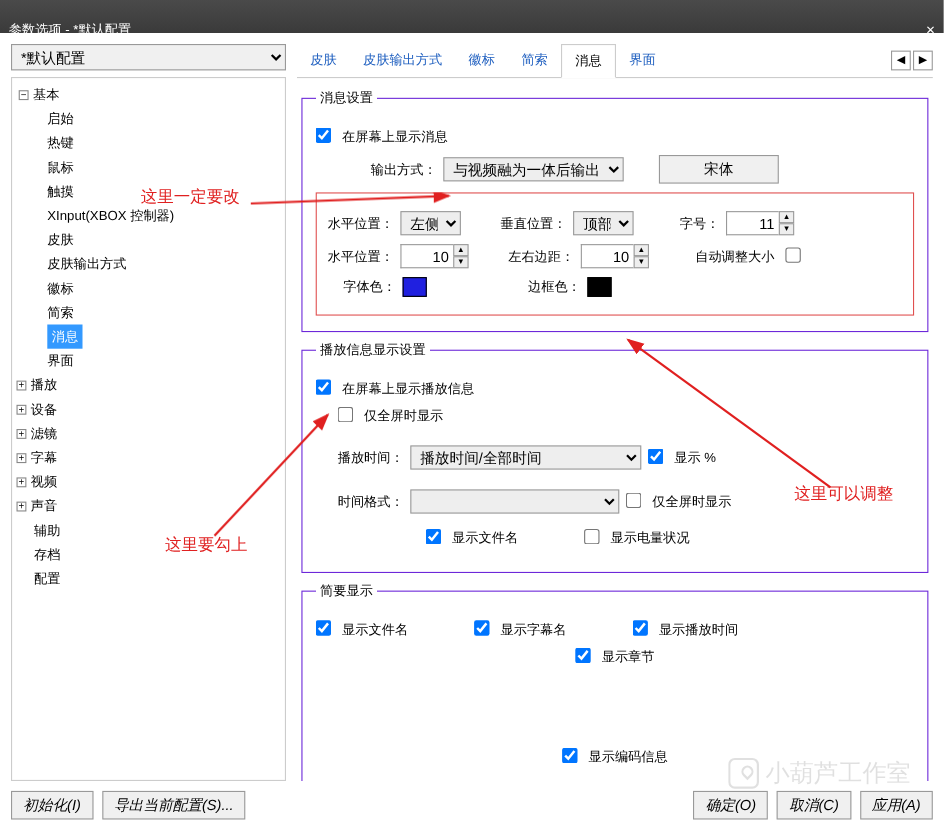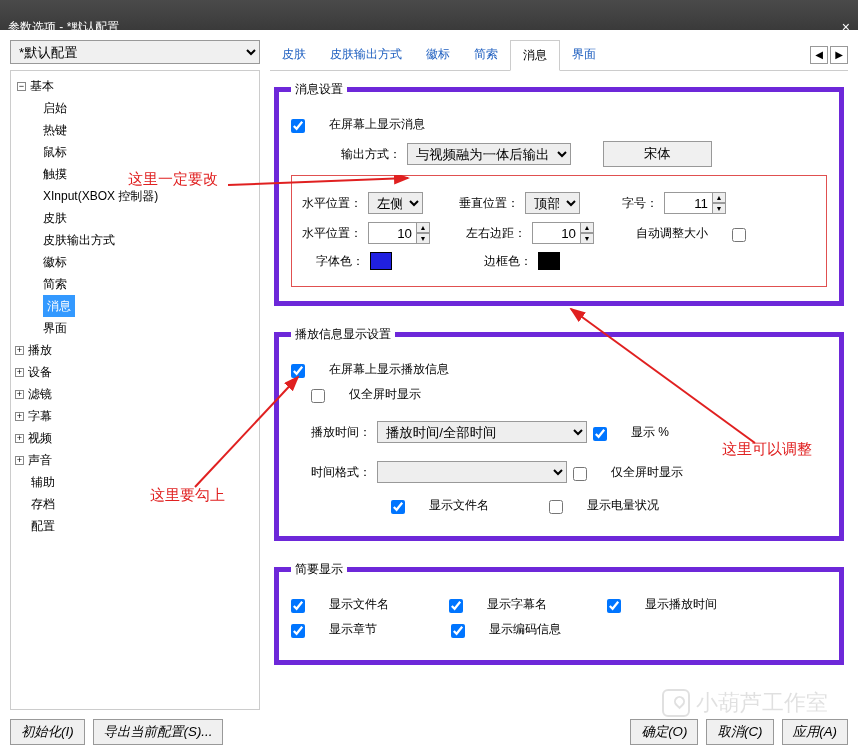--- a/index.html
+++ b/index.html
@@ -16,21 +16,21 @@
 .tree-root > .tree-node { padding-left: 2px; }
 .tree-icon { display: inline-block; width: 9px; height: 9px; border: 1px solid #888; text-align: center; line-height: 7px; font-size: 9px; margin-right: 4px; vertical-align: middle; }
 .tree-node.selected { background: #3399ff; color: #fff; display: inline-block; padding: 0 4px; }
 .right-panel { flex: 1; display: flex; flex-direction: column; }
 .tabs { display: flex; align-items: center; border-bottom: 1px solid #ccc; }
 .tab { padding: 6px 12px; color: #2060c0; cursor: pointer; }
 .tab.active { border: 1px solid #ccc; border-bottom: 1px solid #fff; margin-bottom: -1px; background: #fff; color: #000; }
 .tab-arrows { margin-left: auto; display: flex; gap: 2px; }
 .tab-arrow { width: 18px; height: 18px; border: 1px solid #999; text-align: center; line-height: 16px; font-size: 10px; cursor: pointer; }
 .content { padding: 10px 4px; overflow: auto; flex: 1; }
-fieldset { border: 5px solid #6d28d9; padding: 10px 12px 14px; margin-bottom: 20px; }
+fieldset { border: 1px solid #6d28d9; padding: 10px 12px 14px; margin-bottom: 8px; }
 legend { padding: 0 4px; }
 .row { display: flex; align-items: center; margin: 8px 0; gap: 6px; flex-wrap: wrap; }
 .label { display: inline-block; }
 select, input[type=text] { border: 1px solid #999; height: 22px; padding: 0 4px; background: #fff; }
 select { background: #eee; }
 input[type=checkbox] { vertical-align: middle; margin-right: 4px; width: 14px; height: 14px; }
 .spinner { display: inline-flex; align-items: stretch; height: 22px; }
 .spinner input { width: 48px; text-align: right; border-right: none; }
 .spinbtns { display: flex; flex-direction: column; width: 14px; }
 .spinbtn { flex: 1; border: 1px solid #999; background: #eee; font-size: 7px; line-height: 9px; text-align: center; cursor: pointer; }
@@ -38,21 +38,21 @@
 .wide-btn { padding: 3px 40px; border: 1px solid #999; background: #f0f0f0; cursor: pointer; }
 .inner-box { border: 1px solid #e05050; padding: 8px 10px; margin-top: 6px; }
 .annotation { position: absolute; color: #e02020; font-size: 15px; font-weight: 500; pointer-events: none; }
 .arrow-svg { position: absolute; pointer-events: none; }
 .footer { position: absolute; bottom: 8px; left: 10px; right: 10px; display: flex; gap: 8px; align-items: center; }
 .footer-btn { padding: 3px 10px; border: 1px solid #999; background: #f0f0f0; cursor: pointer; font-style: italic; }
 .footer-spacer { flex: 1; }
 .watermark { position: absolute; right: 30px; bottom: 35px; color: rgba(0,0,0,0.12); font-size: 22px; display: flex; align-items: center; gap: 6px; pointer-events:none; }
 .wm-icon { width: 28px; height: 28px; border: 2px solid rgba(0,0,0,0.12); border-radius: 6px; position: relative; }
 .wm-icon::before { content:""; position:absolute; left:10px; top:5px; width:7px; height:7px; border:2px solid rgba(0,0,0,0.12); border-radius:50% 50% 50% 0; transform:rotate(-45deg);}
-.cb-wrap { display:inline-flex; align-items:flex-end; gap:20px; }
+.cb-wrap { display:inline-flex; align-items:flex-start; gap:6px; }
 </style>
 </head>
 <body>
 
 <div class="titlebar">
   <span>参数选项 - *默认配置</span>
   <span class="close-btn">×</span>
 </div>
 
 <div class="main-area">
@@ -215,21 +215,21 @@
             </label>
           <label class="cb-wrap">
               <input type="checkbox" checked="" style="">
               <span>显示字幕名</span>
             </label>
           <label class="cb-wrap">
               <input type="checkbox" checked="" style="">
               <span>显示播放时间</span>
             </label>
         </div>
-        <div class="row" style="gap:74px;">
+        <div class="row" style="gap:74px;flex-direction:column;">
           <label class="cb-wrap">
               <input type="checkbox" checked="" style="">
               <span>显示章节</span>
             </label>
           <label class="cb-wrap">
               <input type="checkbox" checked="" style="">
               <span>显示编码信息</span>
             </label>
         </div>
       </fieldset>

